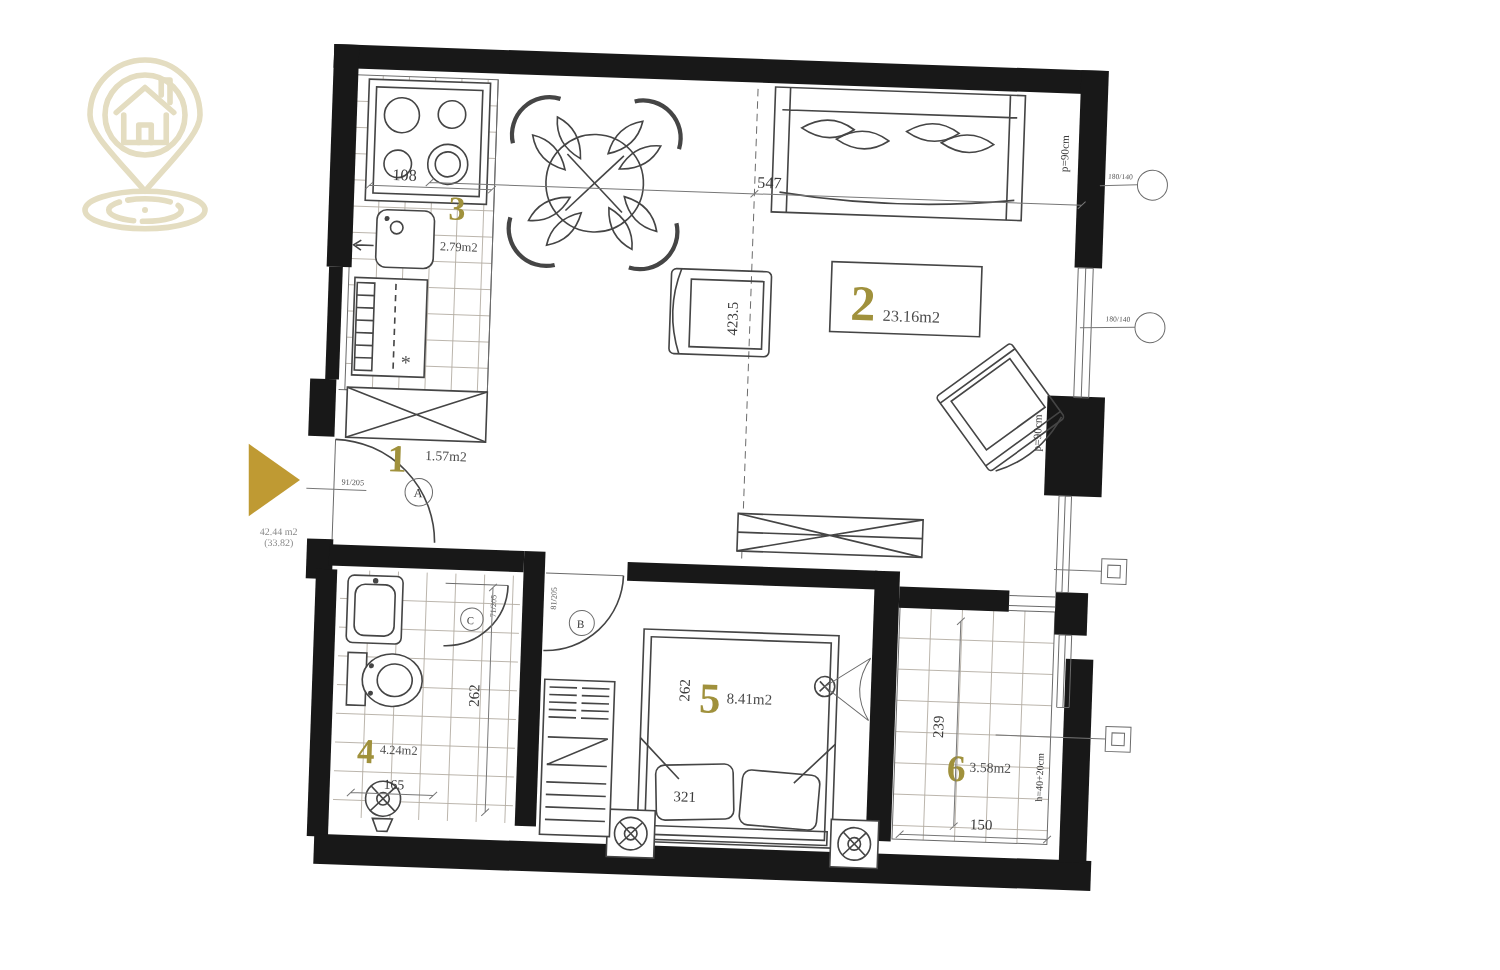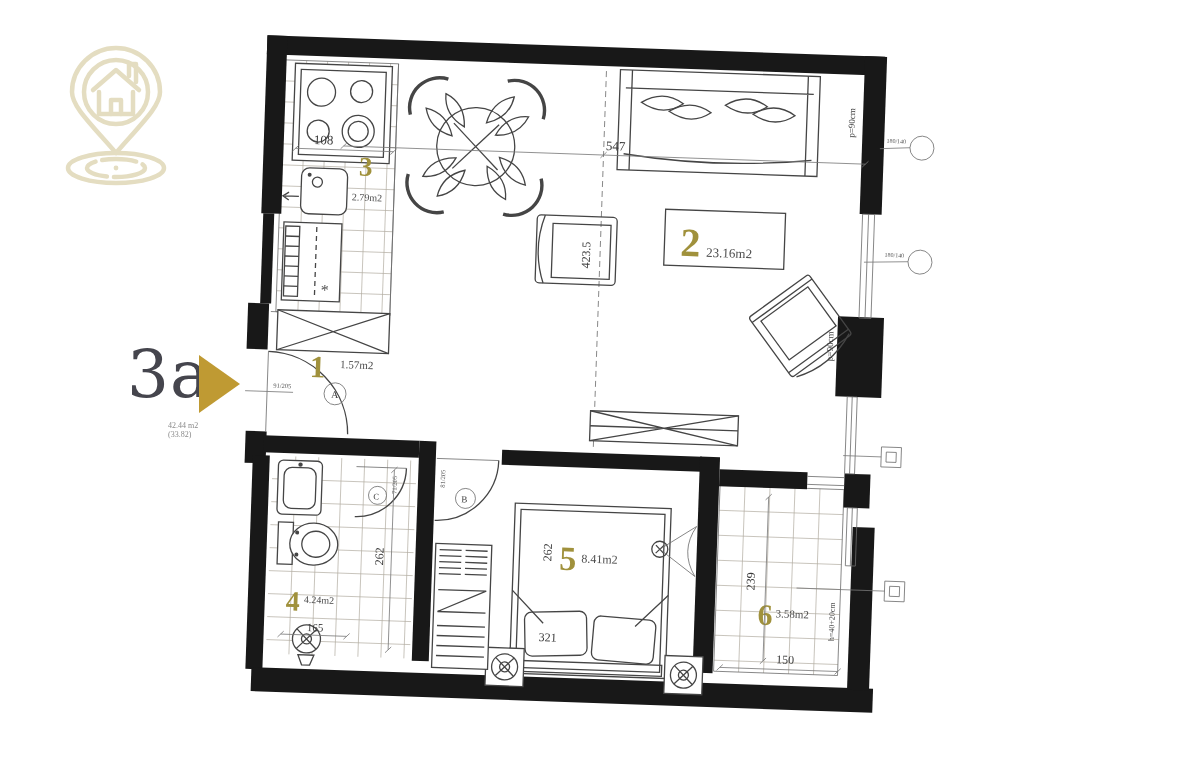--- a/index.html
+++ b/index.html
@@ -4,21 +4,21 @@
 <style>
   html,body{margin:0;padding:0;background:#ffffff;}
   #stage{position:relative;width:1200px;height:776px;background:#ffffff;overflow:hidden;
          font-family:"Liberation Serif",serif;}
   #brand-logo{position:absolute;left:55px;top:34px;width:122px;height:162px;}
   #unit-code{position:absolute;left:127px;top:336px;font-family:"DejaVu Serif",serif;
              font-size:66px;color:#45454d;letter-spacing:1px;}
   #unit-triangle{position:absolute;left:199px;top:355px;width:0;height:0;
                  border-top:29px solid transparent;border-bottom:29px solid transparent;
                  border-left:41px solid #bf9a33;}
-  #unit-areas{position:absolute;left:168px;top:421px;width:110px;
+  #unit-areas{position:absolute;left:168px;top:421px;width:110px;text-align:center;
               font-size:8px;color:#8a8a8a;line-height:9px;}
   svg text{font-family:"Liberation Serif",serif;}
   .num{fill:#a0913c;font-weight:bold;}
   .area{fill:#4c4c4c;}
   .dim{fill:#3a3a3a;}
   .tiny{fill:#555;}
   .wall{fill:#181818;stroke:none;}
   .fur{fill:none;stroke:#454545;stroke-width:1.3;}
   .furw{fill:#ffffff;stroke:#454545;stroke-width:1.3;}
   .thin{fill:none;stroke:#6b6b6b;stroke-width:0.8;}
@@ -37,21 +37,20 @@
       <path d="M38 56 L61 36 L84 56"></path>
       <path d="M74 42 V30 H81 V48"></path>
       <path d="M44 58 V80 H78 V58"></path>
       <path d="M56 80 V66 H66 V80"></path>
       <ellipse cx="61" cy="134" rx="48" ry="15"></ellipse>
       <ellipse cx="61" cy="134" rx="29" ry="9" stroke-dasharray="34 7"></ellipse>
     </g>
     <circle cx="61" cy="134" r="2.4" fill="#e4ddc1"></circle>
   </svg>
 
-  <div id="unit-code">3a</div>
   <div id="unit-triangle"></div>
   <div id="unit-areas">
     <div>42.44 m2</div>
     <div>(33.82)</div>
   </div>
 
   <svg width="1200" height="776" viewBox="0 0 1200 776" style="position:absolute;left:0;top:0">
     <g transform="rotate(2 570 370)">
 
       <g>

